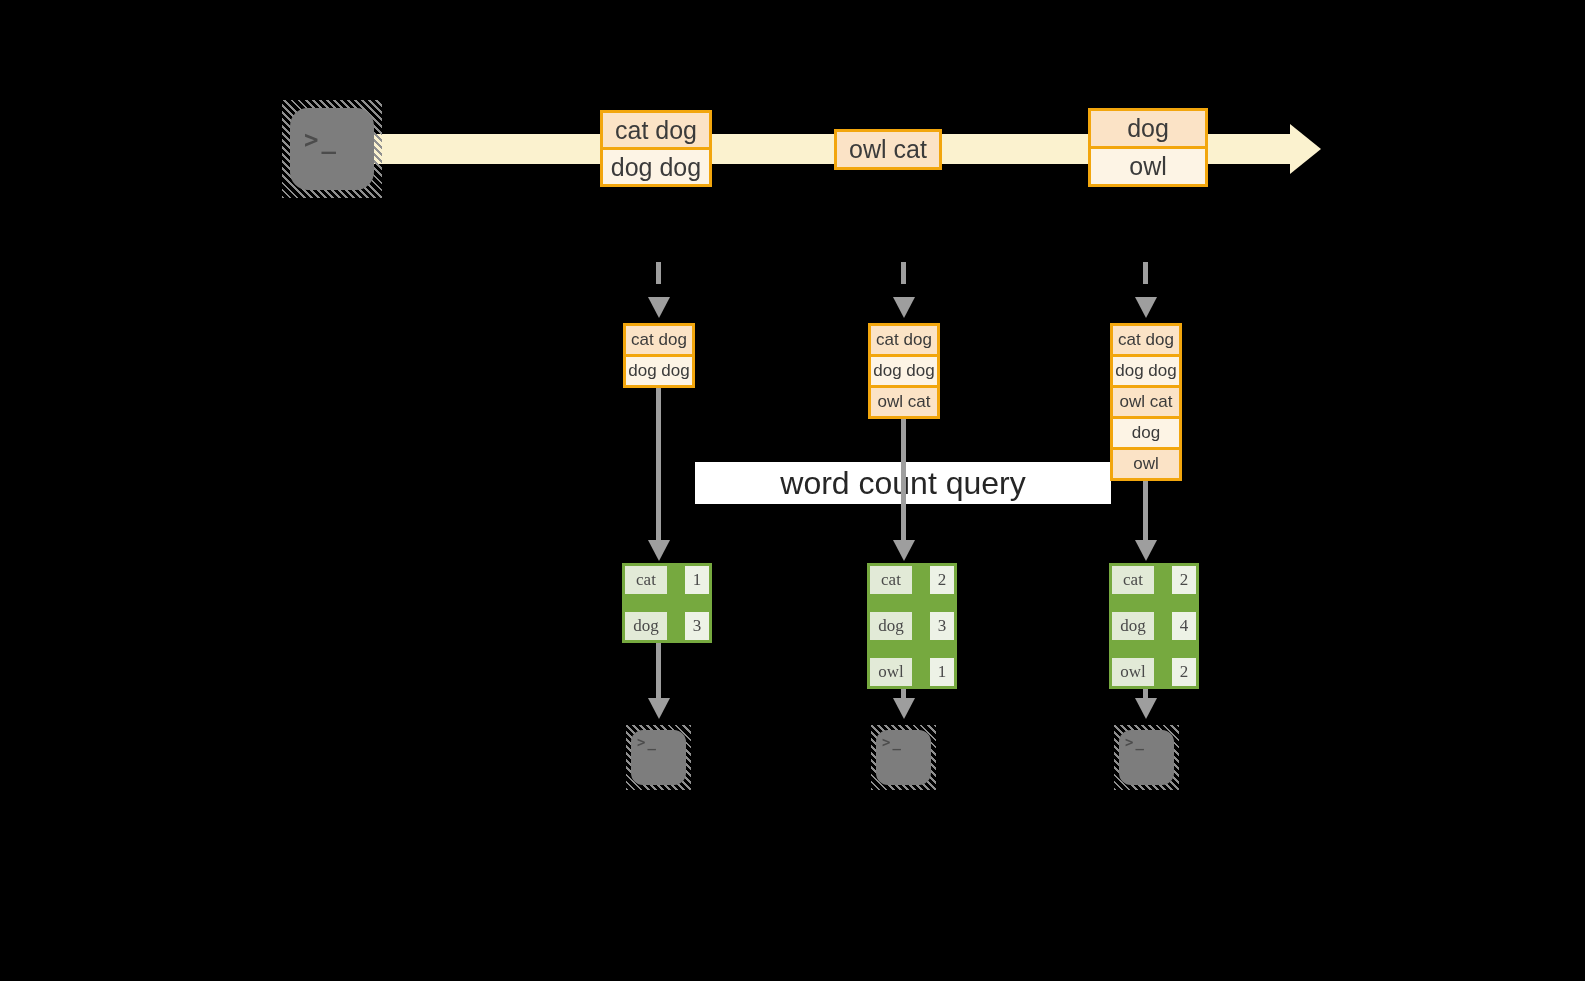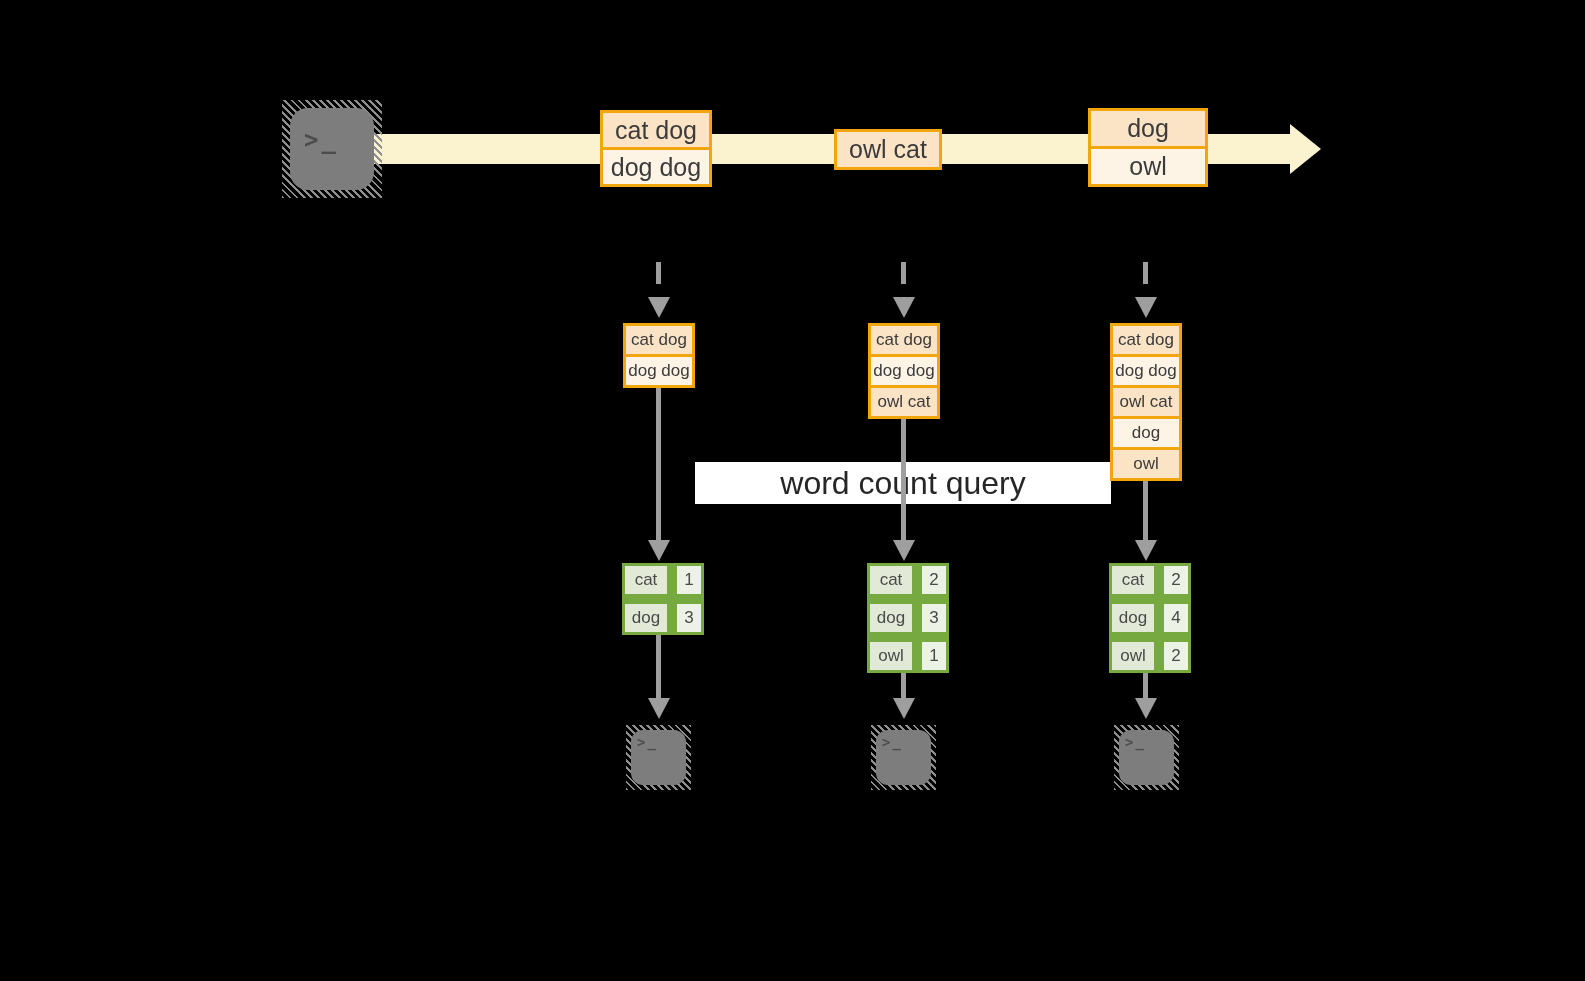--- a/index.html
+++ b/index.html
@@ -39,21 +39,21 @@
     background:repeating-linear-gradient(to bottom,#9E9E9E 0 22px,transparent 22px 34px);}
   .solid-line{position:absolute;width:5px;background:#9E9E9E;z-index:3;}
   .arrow-head{position:absolute;width:0;height:0;z-index:3;
     border-left:11px solid transparent;border-right:11px solid transparent;border-top:21px solid #9E9E9E;}
   
   .banner{position:absolute;left:695px;top:462px;width:416px;height:42px;background:#FFFFFF;
     display:flex;align-items:center;justify-content:center;z-index:2;
     font-size:32px;color:#262626;}
   
   .count-table{position:absolute;top:563px;display:inline-grid;grid-template-columns:42px 24px;
-    grid-auto-rows:28px;gap:10px;border:3px solid #76A93F;background:#76A93F;z-index:4;}
+    grid-auto-rows:28px;gap:18px;border:3px solid #76A93F;background:#76A93F;z-index:4;font-family:Liberation Serif, serif;}
   .cell{display:flex;align-items:center;justify-content:center;font-size:17px;color:#4a4a4a;}
   .cell-word{background:#E2EAD7;}
   .cell-num{background:#EDF2E6;}
 </style>
 </head>
 <body>
 
 <div id="canvas">
 
   <div class="band-shaft"></div>

